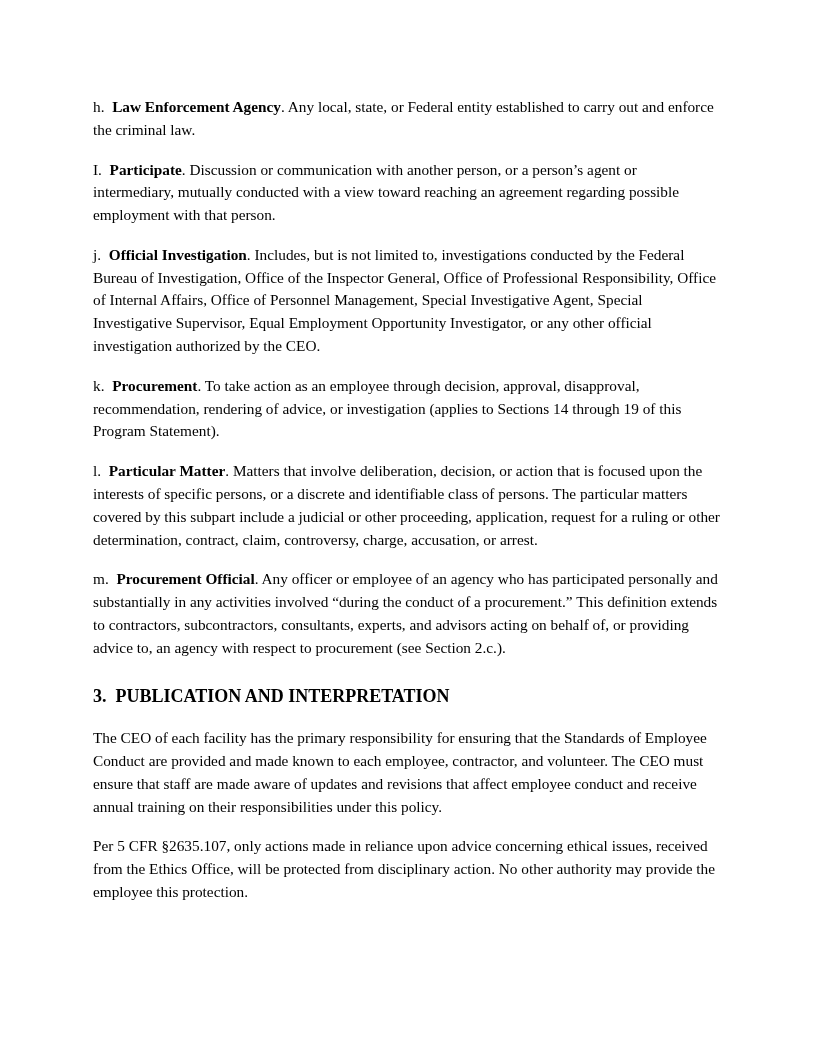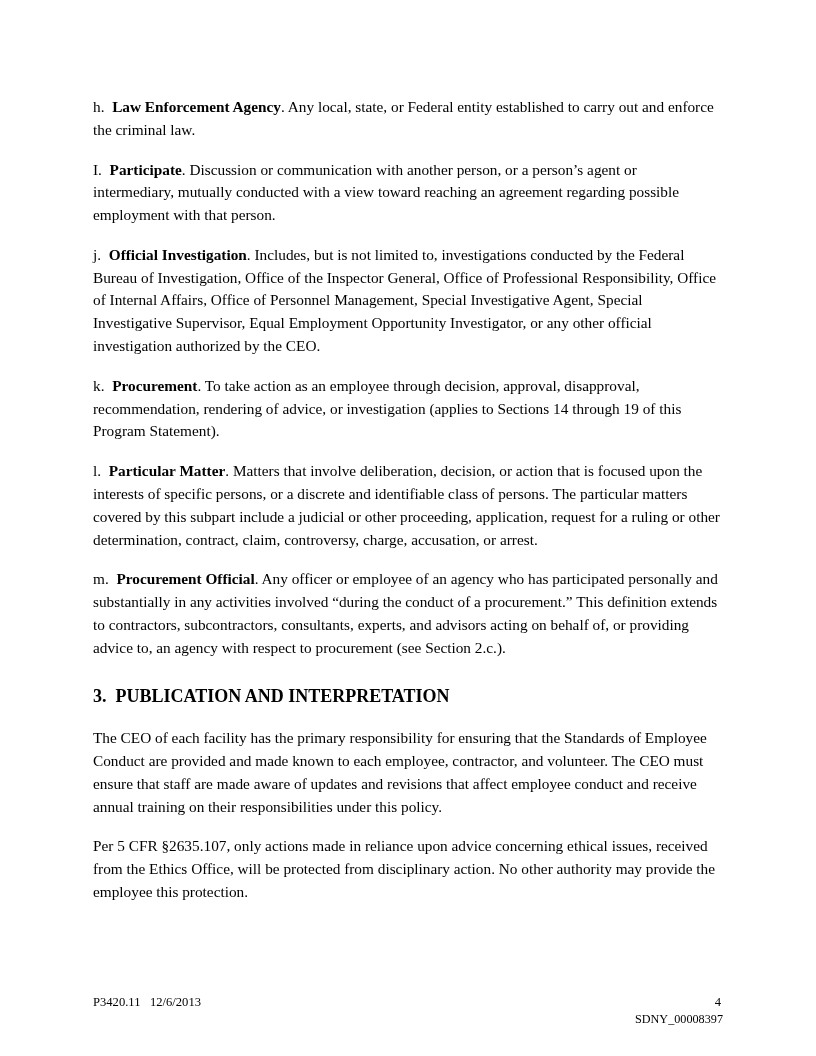--- a/index.html
+++ b/index.html
@@ -103,21 +103,14 @@
     <p class="para"><span>m.</span>&nbsp;&nbsp;<span class="term">Procurement Official</span><span>.  Any officer or employee of an agency who has participated personally and substantially in any activities involved “during the conduct of a procurement.”  This definition extends to contractors, subcontractors, consultants, experts, and advisors acting on behalf of, or providing advice to, an agency with respect to procurement (see Section 2.c.).</span></p>
 
     <p class="section-head gap-before-section"><span class="num">3.</span>&nbsp;&nbsp;<span>PUBLICATION AND INTERPRETATION</span></p>
 
     <p class="para">The CEO of each facility has the primary responsibility for ensuring that the Standards of Employee Conduct are provided and made known to each employee, contractor, and volunteer.  The CEO must ensure that staff are made aware of updates and revisions that affect employee conduct and receive annual training on their responsibilities under this policy.</p>
 
     <p class="para">Per 5 CFR §2635.107, only actions made in reliance upon advice concerning ethical issues, received from the Ethics Office, will be protected from disciplinary action.  No other authority may provide the employee this protection.</p>
 
   </div>
 
-  <div class="footer">
-    <div class="footer-row">
-      <span class="footer-left">P3420.11   12/6/2013</span>
-      <span class="footer-pagenum">4</span>
-      <span class="footer-bates">SDNY_00008397</span>
-    </div>
-  </div>
 
 </div>
 
 </body></html>

